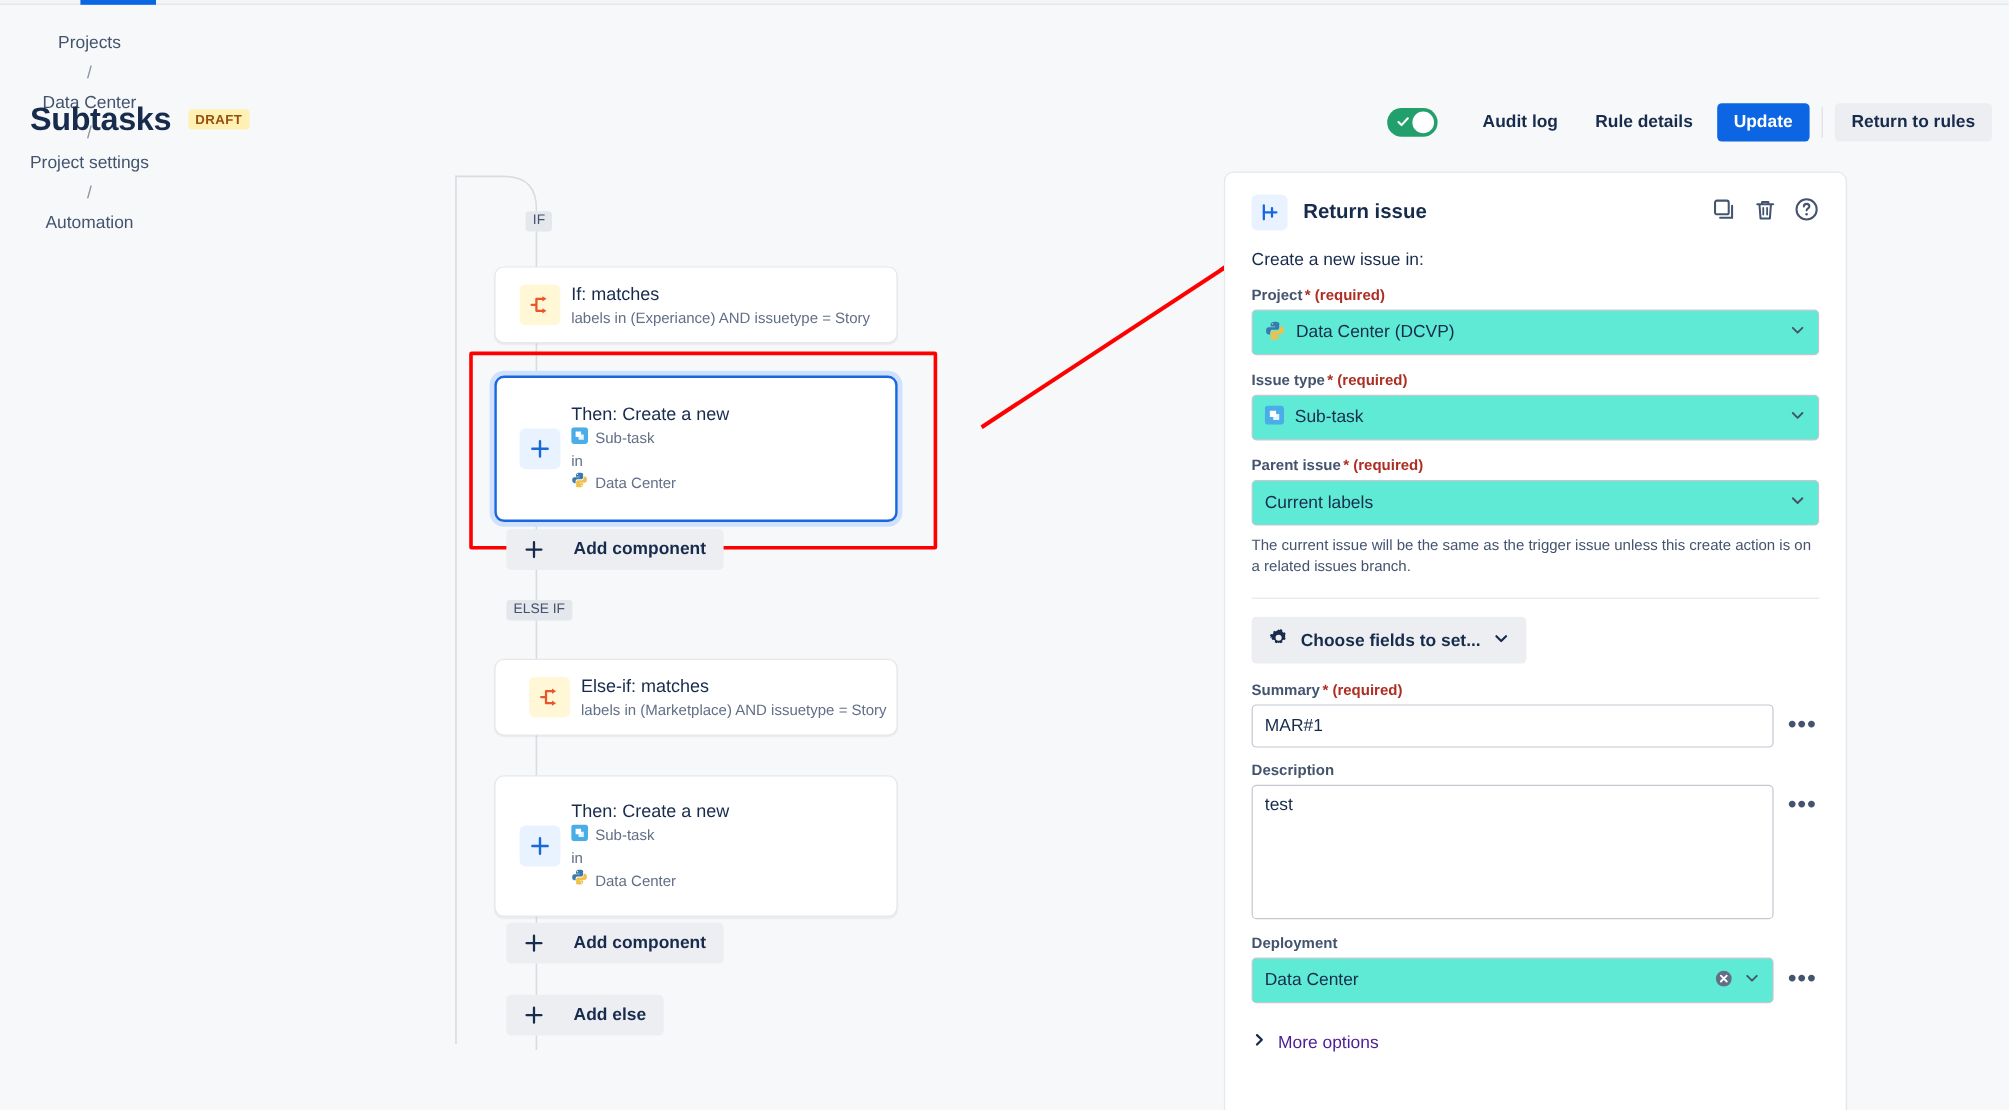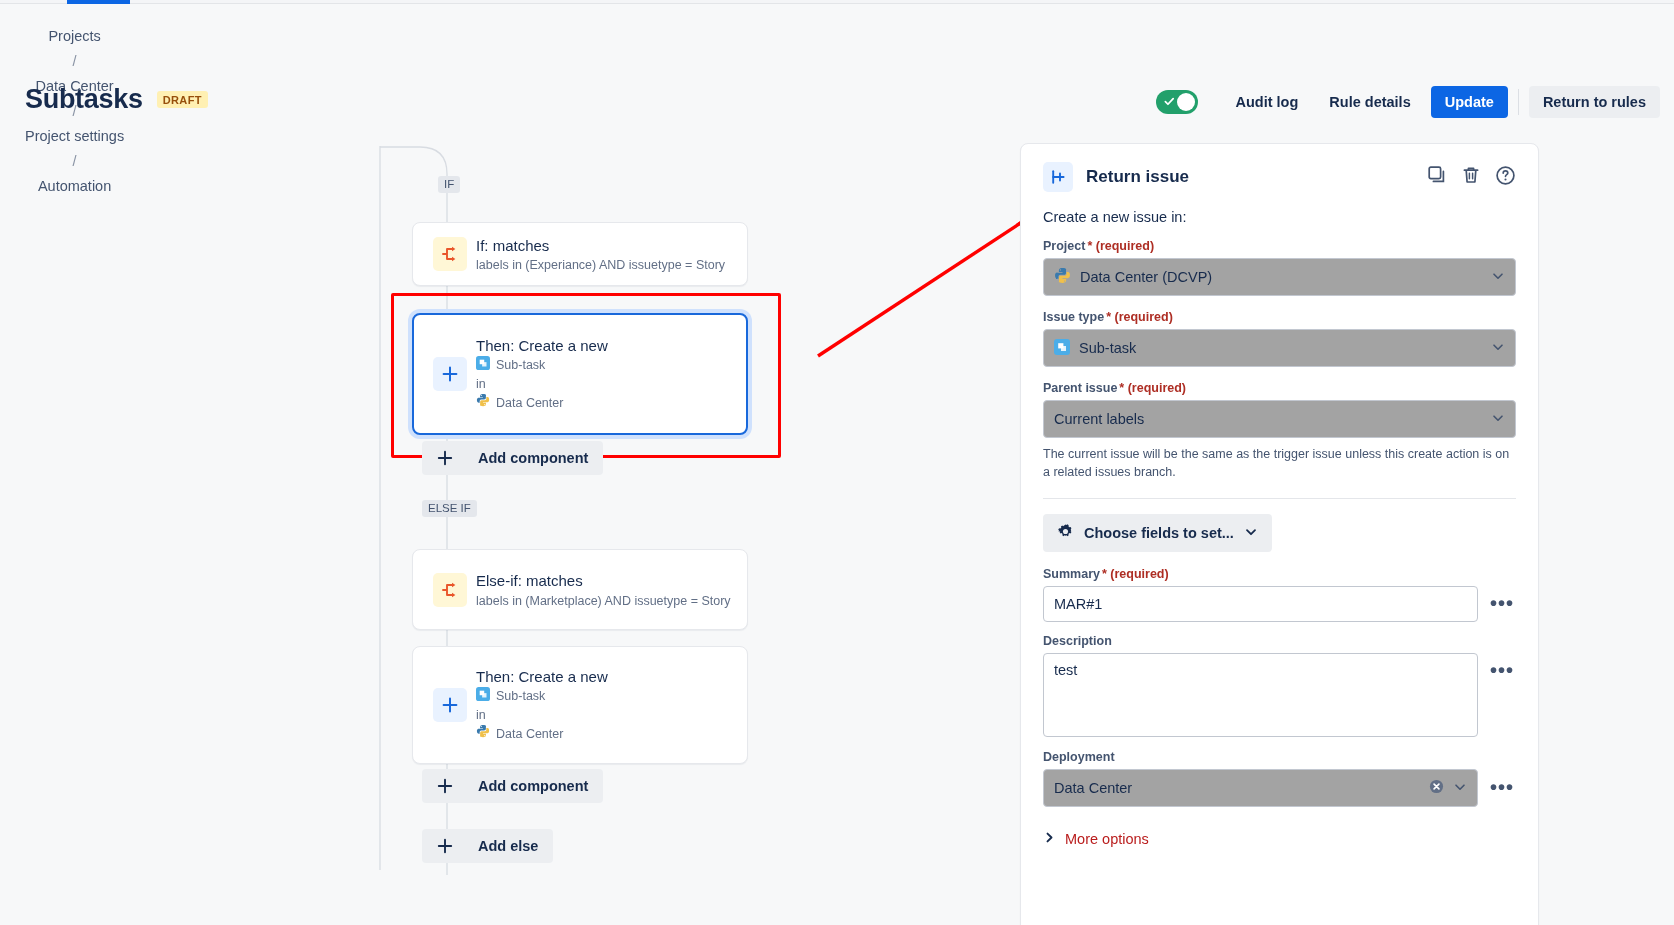--- a/index.html
+++ b/index.html
@@ -70,36 +70,36 @@
   .panel-head { display:flex; align-items:center; padding:18px 22px 0 22px; }
   .panel-head .hico { width:30px; height:30px; border-radius:5px; background:#e9f2ff; display:flex;
      align-items:center; justify-content:center; }
   .panel-head .htitle { font-size:17px; font-weight:bold; margin-left:13px; }
   .panel-head .hicons { margin-left:auto; display:flex; align-items:center; gap:14px; }
   .panel-body { padding:9px 22px 0 22px; }
   .p-intro { font-size:14.5px; color:#172b4d; margin:8px 0 14px; }
   .f-label { font-size:12.5px; font-weight:bold; color:#44546f; margin-bottom:5px; }
   .f-label .req { color:#ae2e24; margin-left:2px; }
   .sel { height:38px; border:1px solid #c2c7d0; border-radius:4px; display:flex; align-items:center;
-     padding:0 10px; font-size:14.5px; color:#172b4d; background:#a3a3a3; cursor:pointer; }
+     padding:0 10px; font-size:14.5px; color:#172b4d; background:#5eead4; cursor:pointer; }
   .sel .chev { margin-left:auto; }
   .sel .iv { display:flex; align-items:center; gap:9px; }
   .fgap { height:14px; }
   .help-text { font-size:12.5px; color:#44546f; line-height:1.45; margin-top:7px; width:470px; }
   .hr { height:1px; background:#e4e6ea; margin:17px 0 15px; }
   .chip-btn { background:#eceef1; border:none; border-radius:4px; display:inline-flex; align-items:center; gap:10px;
      padding:9px 14px; font-size:14.5px; font-weight:bold; color:#172b4d; cursor:pointer; font-family:inherit; }
   .field-row { display:flex; align-items:flex-start; gap:10px; }
   .txt-in { flex:1; height:36px; border:1px solid #c2c7d0; border-radius:4px; padding:0 10px; font-size:14.5px;
      color:#172b4d; display:flex; align-items:center; background:#fff; cursor:text; }
-  .txt-area { flex:1; height:84px; border:1px solid #c2c7d0; border-radius:4px; padding:8px 10px; font-size:14.5px;
+  .txt-area { flex:1; height:112px; border:1px solid #c2c7d0; border-radius:4px; padding:8px 10px; font-size:14.5px;
      color:#172b4d; background:#fff; cursor:text; }
   .dots { color:#44546f; font-size:20px; line-height:34px; letter-spacing:1px; cursor:pointer; user-select:none;
      padding:0 2px; font-weight:bold; }
-  .more-opt { display:flex; align-items:center; gap:9px; font-size:14.5px; color:#b91c1c; padding:10px 0 0 0;
+  .more-opt { display:flex; align-items:center; gap:9px; font-size:14.5px; color:#4c1d95; padding:10px 0 0 0;
      cursor:pointer; }
 
   .arrow-svg { position:absolute; left:0; top:0; pointer-events:none; }
 </style>
 </head>
 <body>
 
 <div class="topstrip">
   <div class="rest"></div>
   <div class="active"></div>
@@ -195,21 +195,21 @@
 
   <button class="addbtn" style="left:422px; top:311px;">
     <svg width="16" height="16" viewBox="0 0 16 16">
       <path d="M8 1.8V14.2M1.8 8H14.2" stroke="#172b4d" stroke-width="1.9" stroke-linecap="round"></path>
     </svg>
     <span>Add component</span>
   </button>
 
   <div class="tag" style="left:422px; top:370px;">ELSE IF</div>
 
-  <div class="card" style="left:412px; top:419px; width:336px; height:81px;">
+  <div class="card" style="left:412px; top:419px; width:336px; height:64px;justify-content:center;">
     <div class="ico ico-cond">
       <svg width="20" height="20" viewBox="0 0 20 20">
         <path d="M3 10 H7 M7 10 V5 H13 M7 10 V15 H13" stroke="#e9562b" stroke-width="1.9" fill="none" stroke-linecap="round" stroke-linejoin="round"></path>
         <path d="M12 2.8 L15.4 5 L12 7.2 Z" fill="#e9562b"></path>
         <path d="M12 12.8 L15.4 15 L12 17.2 Z" fill="#e9562b"></path>
       </svg>
     </div>
     <div class="body">
       <div class="c-title">Else-if: matches</div>
       <div class="c-sub">labels in (Marketplace) AND issuetype = Story</div>

